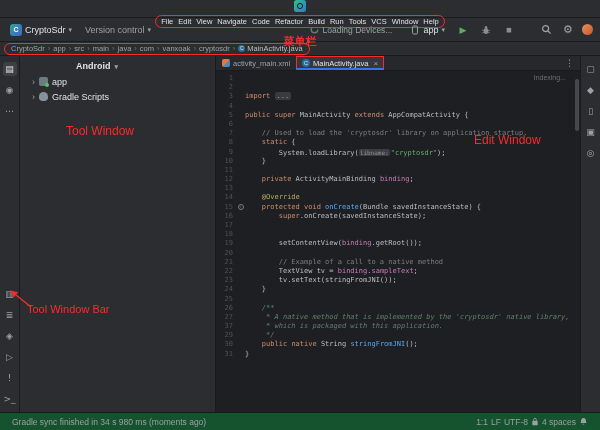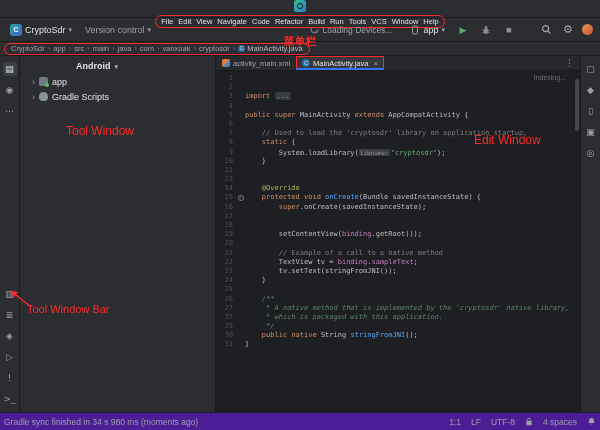--- a/index.html
+++ b/index.html
@@ -85,21 +85,21 @@
   .tok-ann{color:#b3ae60;}
   .tok-fld{color:#c77dbb;}
   .tok-mth{color:#56a8f5;}
   .tok-cls{color:#bcbec4;}
   .tok-fold{background:#373a3e;color:#a9acb1;border-radius:2px;padding:0 2px;}
   .tok-hint{background:#3b3d42;color:#8c8f95;border-radius:2px;padding:0 1px;margin-right:1px;font-size:6px;}
   .indexing{position:absolute;top:2px;right:14px;font-family:"Liberation Sans",sans-serif;font-size:7px;color:#6a6e75;}
   .scroll-thumb{position:absolute;right:1px;top:8px;width:4px;height:52px;border-radius:2px;background:#46484d;}
 
   
-  .statusbar{height:18px;background:#4c1d95;border-top:1px solid #1a1b1d;display:flex;align-items:center;padding:0 4px;gap:10px;font-size:8.5px;color:#9da0a8;}
+  .statusbar{height:18px;background:#14532d;border-top:1px solid #1a1b1d;display:flex;align-items:center;padding:0 12px;gap:3px;font-size:8.5px;color:#9da0a8;}
   .sb-msg{flex:1;white-space:nowrap;overflow:hidden;text-overflow:ellipsis;}
   .sb-item{white-space:nowrap;}
   .sb-ico{display:flex;align-items:center;}
 
   
   .anno{position:absolute;color:#fb2b2b;z-index:60;white-space:nowrap;font-family:"Liberation Sans",sans-serif;}
   .overlay{position:absolute;left:0;top:0;z-index:55;pointer-events:none;}
 </style>
 </head>
 <body>
@@ -291,20 +291,21 @@
             <div class="code-line"><span class="ln">2</span><span class="gut"></span><span class="ct"></span></div>
             <div class="code-line"><span class="ln">3</span><span class="gut"></span><span class="ct"><span class="tok-kw">import</span><span class="tok-pl"> </span><span class="tok-fold">...</span></span></div>
             <div class="code-line"><span class="ln">4</span><span class="gut"></span><span class="ct"></span></div>
             <div class="code-line"><span class="ln">5</span><span class="gut"></span><span class="ct"><span class="tok-kw">public</span><span class="tok-pl"> </span><span class="tok-kw">super</span><span class="tok-pl"> </span><span class="tok-cls">MainActivity</span><span class="tok-pl"> </span><span class="tok-kw">extends</span><span class="tok-pl"> AppCompatActivity {</span></span></div>
             <div class="code-line"><span class="ln">6</span><span class="gut"></span><span class="ct"></span></div>
             <div class="code-line"><span class="ln">7</span><span class="gut"></span><span class="ct"><span class="tok-com">    // Used to load the 'cryptosdr' library on application startup.</span></span></div>
             <div class="code-line"><span class="ln">8</span><span class="gut"></span><span class="ct"><span class="tok-pl">    </span><span class="tok-kw">static</span><span class="tok-pl"> {</span></span></div>
             <div class="code-line"><span class="ln">9</span><span class="gut"></span><span class="ct"><span class="tok-pl">        System.loadLibrary(</span><span class="tok-hint">libname:</span><span class="tok-str">"cryptosdr"</span><span class="tok-pl">);</span></span></div>
             <div class="code-line"><span class="ln">10</span><span class="gut"></span><span class="ct"><span class="tok-pl">    }</span></span></div>
             <div class="code-line"><span class="ln">11</span><span class="gut"></span><span class="ct"></span></div>
+            <div class="code-line"><span class="ln">12</span><span class="gut"></span><span class="ct"><span class="tok-pl">    </span><span class="tok-kw">private</span><span class="tok-pl"> ActivityMainBinding </span><span class="tok-fld">binding</span><span class="tok-pl">;</span></span></div>
             <div class="code-line"><span class="ln">13</span><span class="gut"></span><span class="ct"></span></div>
             <div class="code-line"><span class="ln">14</span><span class="gut"></span><span class="ct"><span class="tok-ann">    @Override</span></span></div>
             <div class="code-line"><span class="ln">15</span><span class="gut"><span class="ovr">↑</span></span><span class="ct"><span class="tok-pl">    </span><span class="tok-kw">protected</span><span class="tok-pl"> </span><span class="tok-kw">void</span><span class="tok-pl"> </span><span class="tok-mth">onCreate</span><span class="tok-pl">(Bundle savedInstanceState) {</span></span></div>
             <div class="code-line"><span class="ln">16</span><span class="gut"></span><span class="ct"><span class="tok-pl">        </span><span class="tok-kw">super</span><span class="tok-pl">.onCreate(savedInstanceState);</span></span></div>
             <div class="code-line"><span class="ln">17</span><span class="gut"></span><span class="ct"></span></div>
             <div class="code-line"><span class="ln">18</span><span class="gut"></span></div>
             <div class="code-line"><span class="ln">19</span><span class="gut"></span><span class="ct"><span class="tok-pl">        setContentView(</span><span class="tok-fld">binding</span><span class="tok-pl">.getRoot());</span></span></div>
             <div class="code-line"><span class="ln">20</span><span class="gut"></span><span class="ct"></span></div>
             <div class="code-line"><span class="ln">21</span><span class="gut"></span><span class="ct"><span class="tok-com">        // Example of a call to a native method</span></span></div>
             <div class="code-line"><span class="ln">22</span><span class="gut"></span><span class="ct"><span class="tok-pl">        TextView tv = </span><span class="tok-fld">binding</span><span class="tok-pl">.</span><span class="tok-fld">sampleText</span><span class="tok-pl">;</span></span></div>

